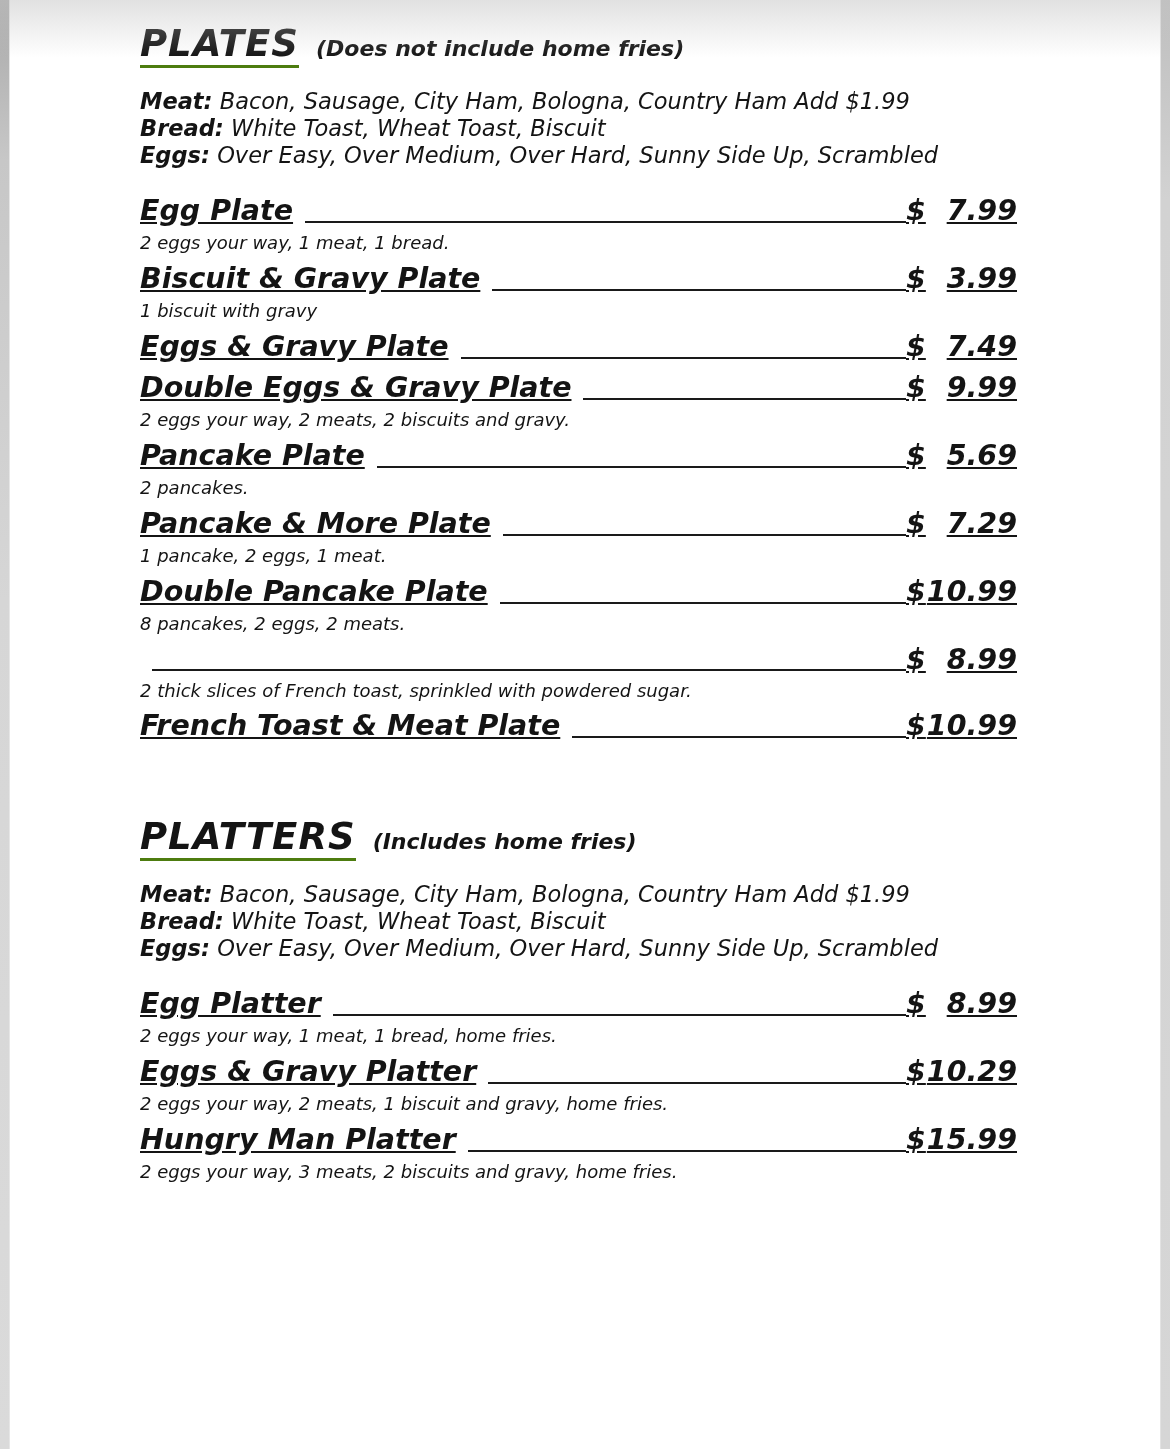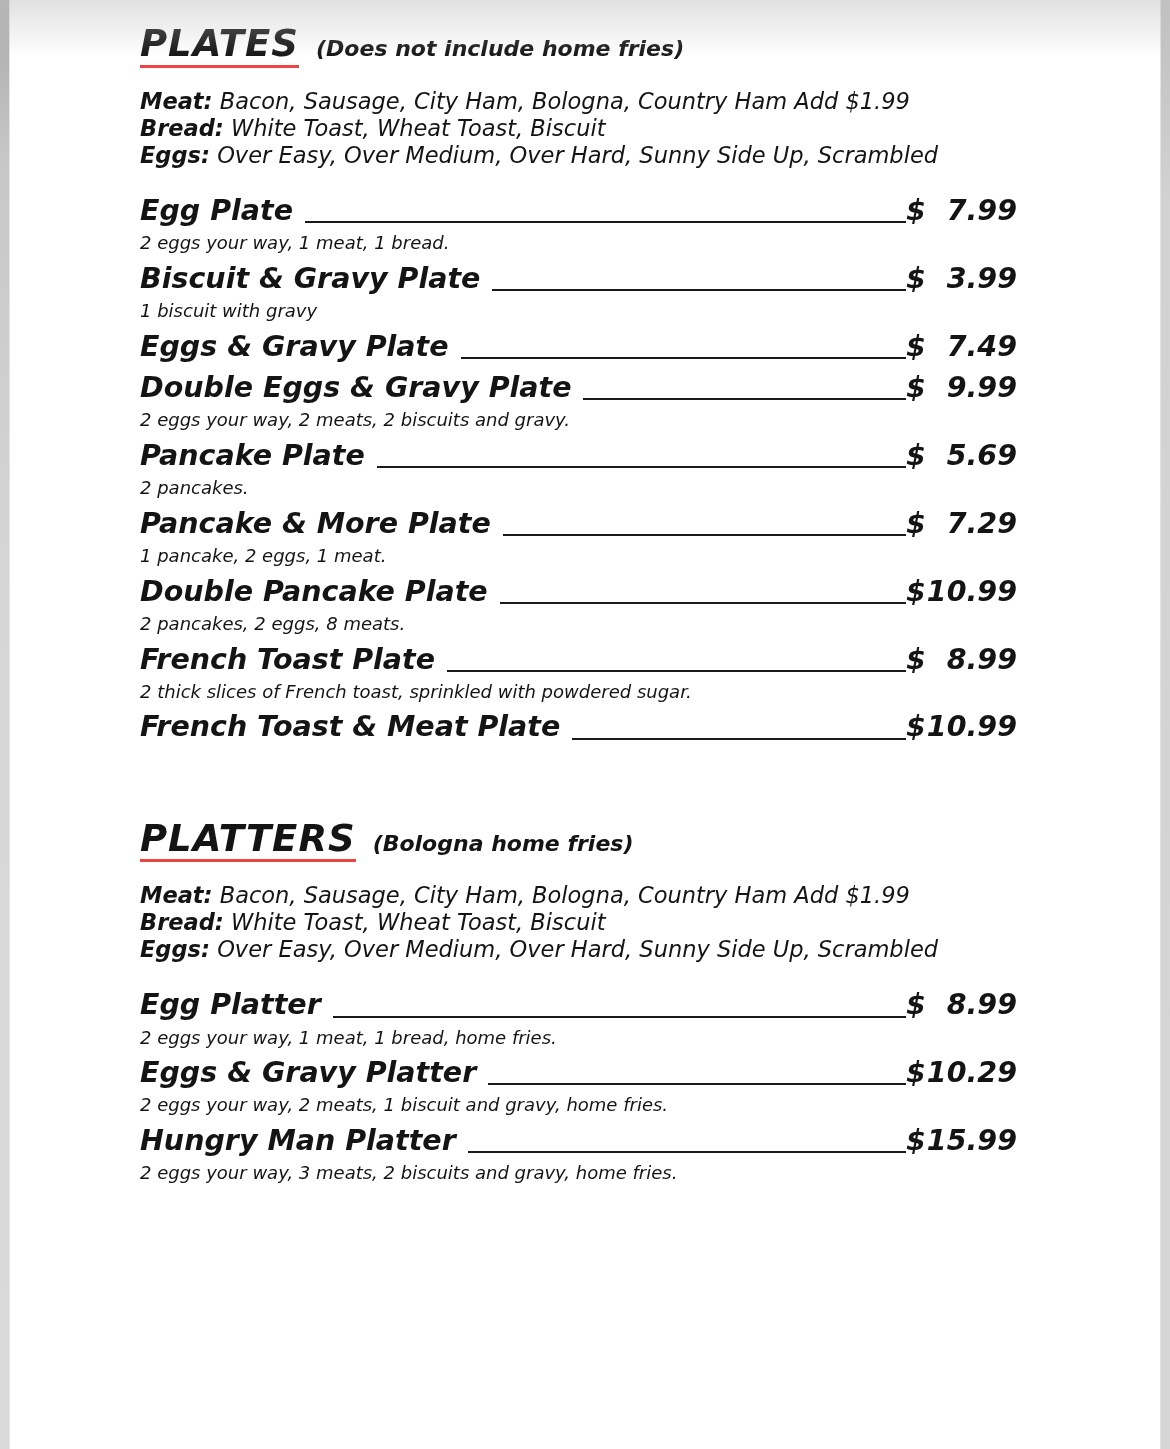--- a/index.html
+++ b/index.html
@@ -23,29 +23,29 @@
     pointer-events:none;
   }
   .menu{
     position:absolute;left:140px;top:24px;width:877px;
     font-style:italic;
   }
   .section2{margin-top:74px;}
   .sec-header{white-space:nowrap;}
   .sec-title{
     display:inline-block;font-size:37px;font-weight:bold;letter-spacing:1px;
-    border-bottom:3px solid #ef4444;padding-bottom:0px;line-height:1.1;
+    border-bottom:3px solid #4d7c0f;padding-bottom:0px;line-height:1.1;
   }
   .sec-note{font-size:22px;font-weight:bold;margin-left:12px;}
   .options{margin-top:20px;}
   .option-line{font-size:22.5px;line-height:1.2;}
   .option-label{font-weight:bold;}
   .menu-item{margin-top:7px;}
   .menu-item.first{margin-top:25px;}
-  .item-row{display:flex;align-items:baseline;font-weight:bold;}
+  .item-row{display:flex;align-items:baseline;font-weight:bold;text-decoration:underline;}
   .item-name{font-size:28.5px;white-space:nowrap;line-height:1.2;}
   .leader{
     flex:1;align-self:flex-end;height:0;
     border-bottom:2.5px solid #1a1a1a;
     margin-left:12px;margin-right:0;margin-bottom:5px;
   }
   .price{
     flex:none;display:flex;justify-content:space-between;
     width:111px;font-size:28.5px;
   }
@@ -155,26 +155,25 @@
 
     <div class="menu-item">
       <div class="item-row">
         <span class="item-name">Double Pancake Plate</span>
         <span class="leader"></span>
         <span class="price">
           <span>$</span>
           <span>10.99</span>
         </span>
       </div>
-      <div class="desc">2 pancakes, 2 eggs, 8 meats.</div>
-    </div>
-
-    <div class="menu-item">
-      <div class="item-row">
-        <span class="item-name">French Toast Plate</span>
+      <div class="desc">8 pancakes, 2 eggs, 2 meats.</div>
+    </div>
+
+    <div class="menu-item">
+      <div class="item-row">
         <span class="leader"></span>
         <span class="price">
           <span>$</span>
           <span>8.99</span>
         </span>
       </div>
       <div class="desc">2 thick slices of French toast, sprinkled with powdered sugar.</div>
     </div>
 
     <div class="menu-item">
@@ -185,21 +184,21 @@
           <span>$</span>
           <span>10.99</span>
         </span>
       </div>
     </div>
   </div>
 
   <div class="section section2">
     <div class="sec-header">
       <span class="sec-title">PLATTERS</span>
-      <span class="sec-note">(Bologna home fries)</span>
+      <span class="sec-note">(Includes home fries)</span>
     </div>
     <div class="options">
       <div class="option-line">
         <span class="option-label">Meat:</span>
         <span class="option-value">Bacon, Sausage, City Ham, Bologna, Country Ham Add $1.99</span>
       </div>
       <div class="option-line">
         <span class="option-label">Bread:</span>
         <span class="option-value">White Toast, Wheat Toast, Biscuit</span>
       </div>

